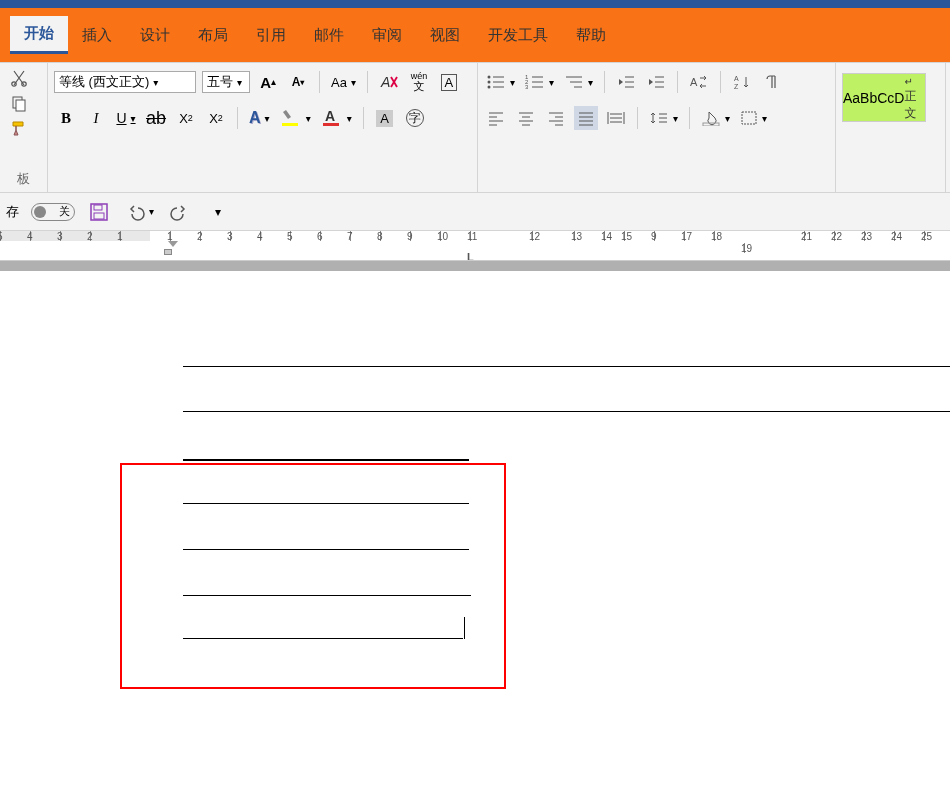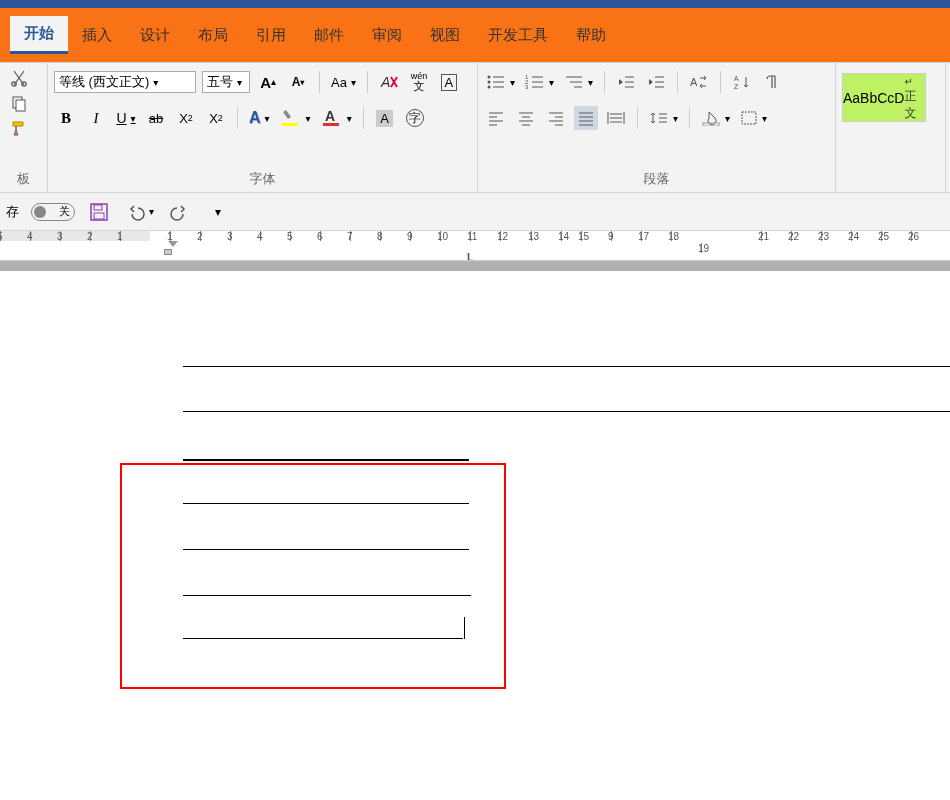--- a/index.html
+++ b/index.html
@@ -125,21 +125,21 @@
             <span style="font-size:11px">文</span>
           </div>
         <div class="btn">
             <span style="border:1px solid #555;padding:0 3px;font-size:13px">A</span>
           </div>
       </div>
       <div class="row">
         <div class="btn" style="font-weight:bold;font-size:15px;font-family:serif">B</div>
         <div class="btn" style="font-style:italic;font-size:15px;font-family:serif">I</div>
         <div class="btn" style="text-decoration:underline;font-size:14px">U<span class="dd-arrow">▾</span></div>
-        <div class="btn" style="text-decoration:line-through;font-size:13px">ab</div>
+        <div class="btn" style="text-decoration:line-through;font-size:18px">ab</div>
         <div class="btn" style="font-size:13px">X<sub style="font-size:9px">2</sub></div>
         <div class="btn" style="font-size:13px">X<sup style="font-size:9px">2</sup></div>
         <div class="sep"></div>
         <div class="btn">
             <span style="font-size:16px;font-weight:bold;color:#2b579a;text-shadow:1px 1px 0 #aac">A</span>
             <span class="dd-arrow">▾</span>
           </div>
         <div class="btn">
             <svg width="22" height="18">
               <path d="M3 3 l5 7 l3-2 l-5-7 z" fill="#888"></path>
@@ -156,21 +156,20 @@
           </div>
         <div class="sep"></div>
         <div class="btn">
             <span style="background:#ccc;padding:1px 4px;font-size:13px">A</span>
           </div>
         <div class="btn">
             <span style="border:1.5px solid #555;border-radius:50%;width:18px;height:18px;display:inline-flex;align-items:center;justify-content:center;font-size:12px">字</span>
           </div>
       </div>
     </div>
-    <div class="group-label">字体</div>
   </div>
 
   <div class="group" style="width:358px">
     <div class="group-content">
       <div class="row">
         <div class="btn">
             <svg width="20" height="16">
               <circle cx="3" cy="3" r="1.5" fill="#555"></circle>
               <line x1="7" y1="3" x2="18" y2="3" stroke="#555"></line>
               <circle cx="3" cy="8" r="1.5" fill="#555"></circle>
@@ -299,21 +298,20 @@
             <span class="dd-arrow">▾</span>
           </div>
         <div class="btn">
             <svg width="18" height="16">
               <rect x="2" y="2" width="14" height="12" fill="none" stroke="#555" stroke-dasharray="2 1"></rect>
             </svg>
             <span class="dd-arrow">▾</span>
           </div>
       </div>
     </div>
-    <div class="group-label">段落</div>
   </div>
 
   <div class="group" style="width:110px;padding-top:10px">
     <div class="style-gallery">
       <div class="style-preview">AaBbCcD</div>
       <div class="style-name"><span style="font-size:10px">↵</span> <span>正文</span></div>
     </div>
   </div>
 
 </div>
@@ -392,21 +390,21 @@
       </div>
       <div class="rtick" style="width: 30px;">
         <span>9</span>
       </div>
       <div class="rtick" style="width: 30px;">
         <span>10</span>
       </div>
       <div class="rtick" style="width: 30px;">
         <span>11</span>
       </div>
-      <div class="rtick" style="width: 31px;">
+      <div class="rtick" style="width: 42px; margin-left: 32px;">
         <span>12</span>
       </div>
       <div class="rtick" style="width: 30px;">
         <span>13</span>
       </div>
       <div class="rtick" style="width: 20px; text-align: right;">
         <span>14</span>
       </div>
       <div class="rtick" style="width: 30px;">
         <span>15</span>

